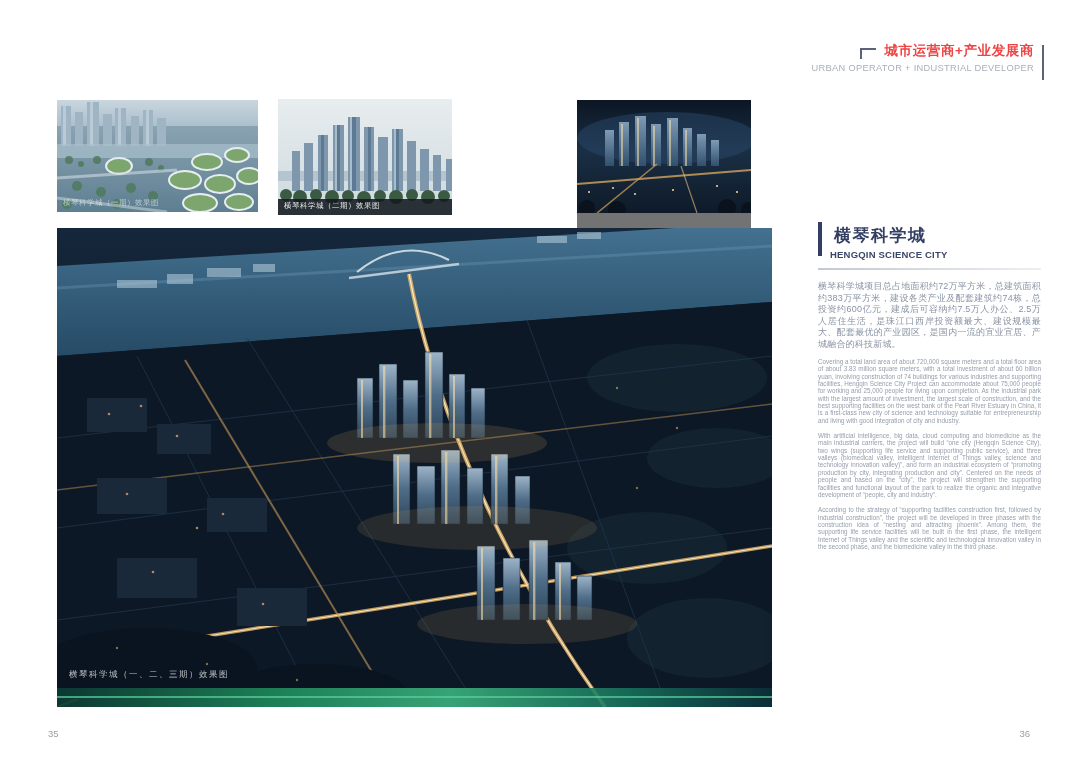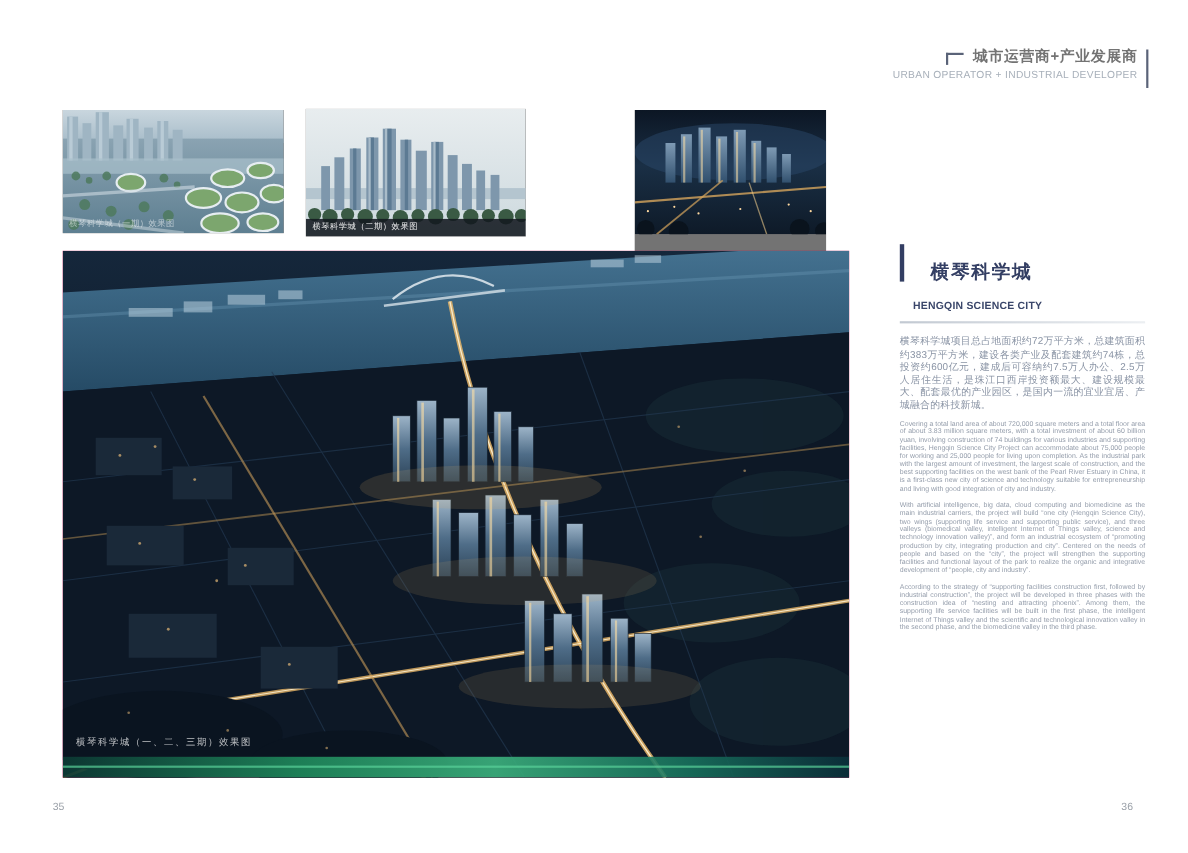--- a/index.html
+++ b/index.html
@@ -6,42 +6,42 @@
   body{
     width:1080px;height:775px;position:relative;background:#ffffff;
     font-family:"Liberation Sans","DejaVu Sans",sans-serif;overflow:hidden;
   }
   .spread{position:absolute;inset:0;background:#fff}
 
   
   .masthead{position:absolute;top:42px;right:46px;text-align:right}
   .mast-row{display:flex;align-items:center;justify-content:flex-end;gap:9px}
   .corner{width:14px;height:9px;border-left:2px solid #5a6378;border-top:2px solid #5a6378;display:inline-block;margin-top:4px}
-  .mast-cn{font-size:13.5px;font-weight:bold;color:#737373;letter-spacing:.6px}
+  .mast-cn{font-size:13.5px;font-weight:bold;color:#ef4444;letter-spacing:.6px}
   .mast-en{font-size:9.3px;color:#a8b0ba;letter-spacing:.3px;margin-top:3px}
   .mast-bar{position:absolute;right:-10px;top:3px;width:2px;height:35px;background:#5a6378}
 
   
   .thumb{position:absolute;overflow:hidden;background:#737373}
   .thumb svg,.main-photo svg{display:block}
   .thumb-caption{position:absolute;left:6px;bottom:4px;font-size:7.5px;letter-spacing:.5px;white-space:nowrap}
   .cap-faint{color:rgba(255,255,255,.55)}
   .cap-bright{color:rgba(255,255,255,.9)}
   .t1{left:57px;top:100px;width:201px;height:112px}
-  .t2{left:278px;top:99px;width:200px;height:116px}
+  .t2{left:278px;top:99px;width:174px;height:116px}
   .t3{left:577px;top:100px;width:174px;height:144px}
 
   .main-photo{position:absolute;left:57px;top:228px;width:715px;height:479px;overflow:hidden;background:#be185d}
   .main-caption{position:absolute;left:12px;bottom:26px;font-size:8.5px;color:rgba(255,255,255,.72);letter-spacing:1.5px;white-space:nowrap}
 
   
   .article{position:absolute;left:818px;top:222px;width:223px}
   .article-title{display:flex;gap:8px;align-items:flex-start}
   .title-bar{width:4px;height:34px;background:#333e63;flex:0 0 auto}
-  .title-cn{font-size:17px;color:#333e63;margin:16px;font-weight:bold;letter-spacing:1.5px;line-height:19px}
+  .title-cn{font-size:17px;color:#333e63;margin:4px;font-weight:bold;letter-spacing:1.5px;line-height:19px}
   .title-en{font-size:9.5px;font-weight:bold;color:#3a466a;margin-top:3px;letter-spacing:.2px}
   .rule{height:2px;background:linear-gradient(90deg,#c2c9d2,#eceff2);margin-top:8px}
   p.cn{font-size:9px;line-height:11.5px;color:#8a94a5;text-align:justify;margin:10px 0 0;letter-spacing:.2px}
   p.en{font-size:6.3px;line-height:7.35px;color:#949dab;text-align:justify;margin:8px 0 0}
   p.cn:first-of-type{margin-top:11px}
   p.en:first-of-type{margin-top:12px}
 
   
   .pagenum{position:absolute;bottom:36px;font-size:9.5px;color:#9aa0a8}
   .pn-left{left:48px}

